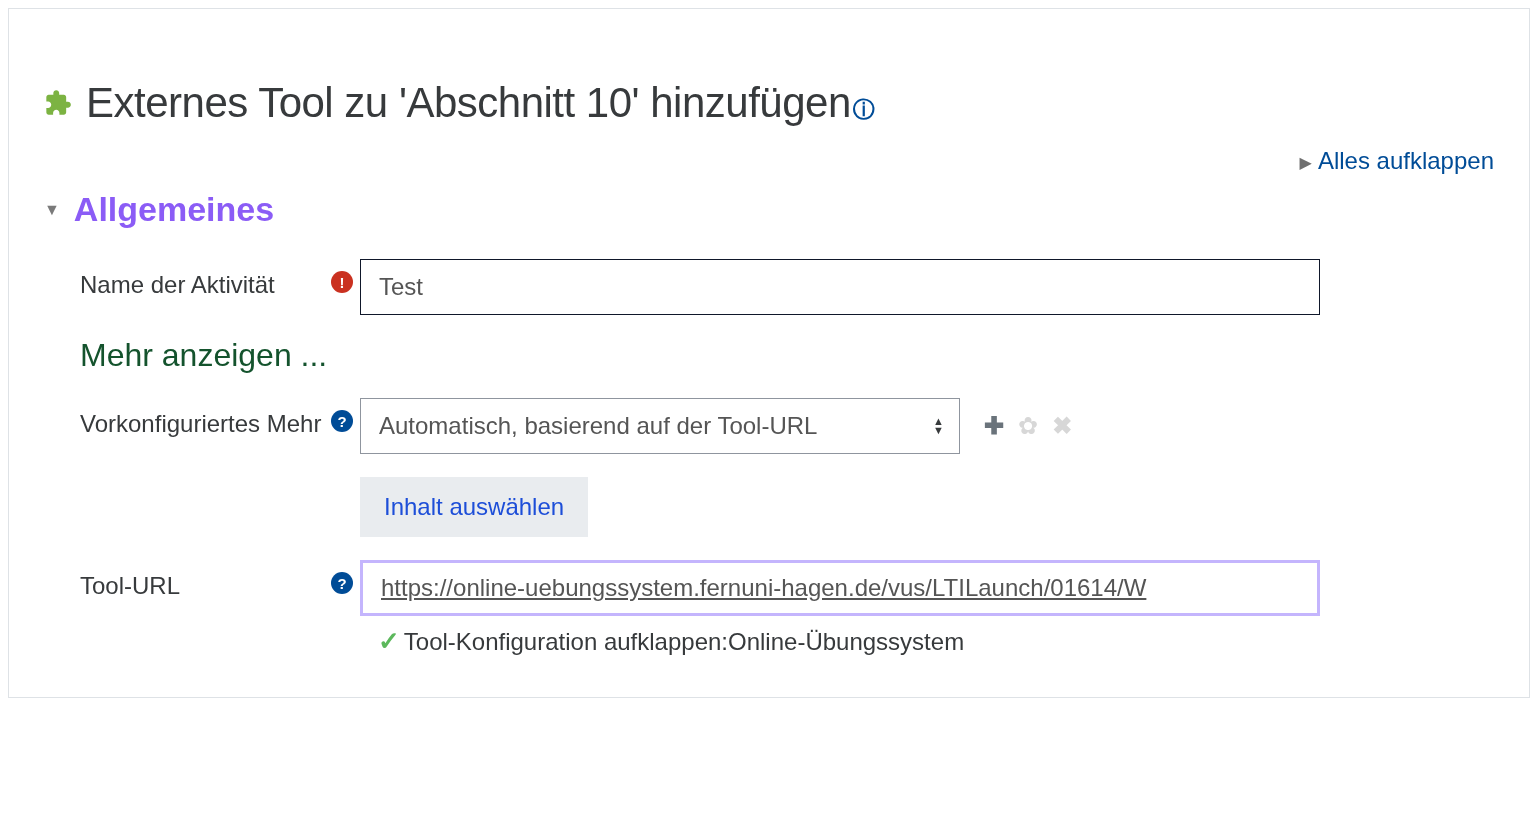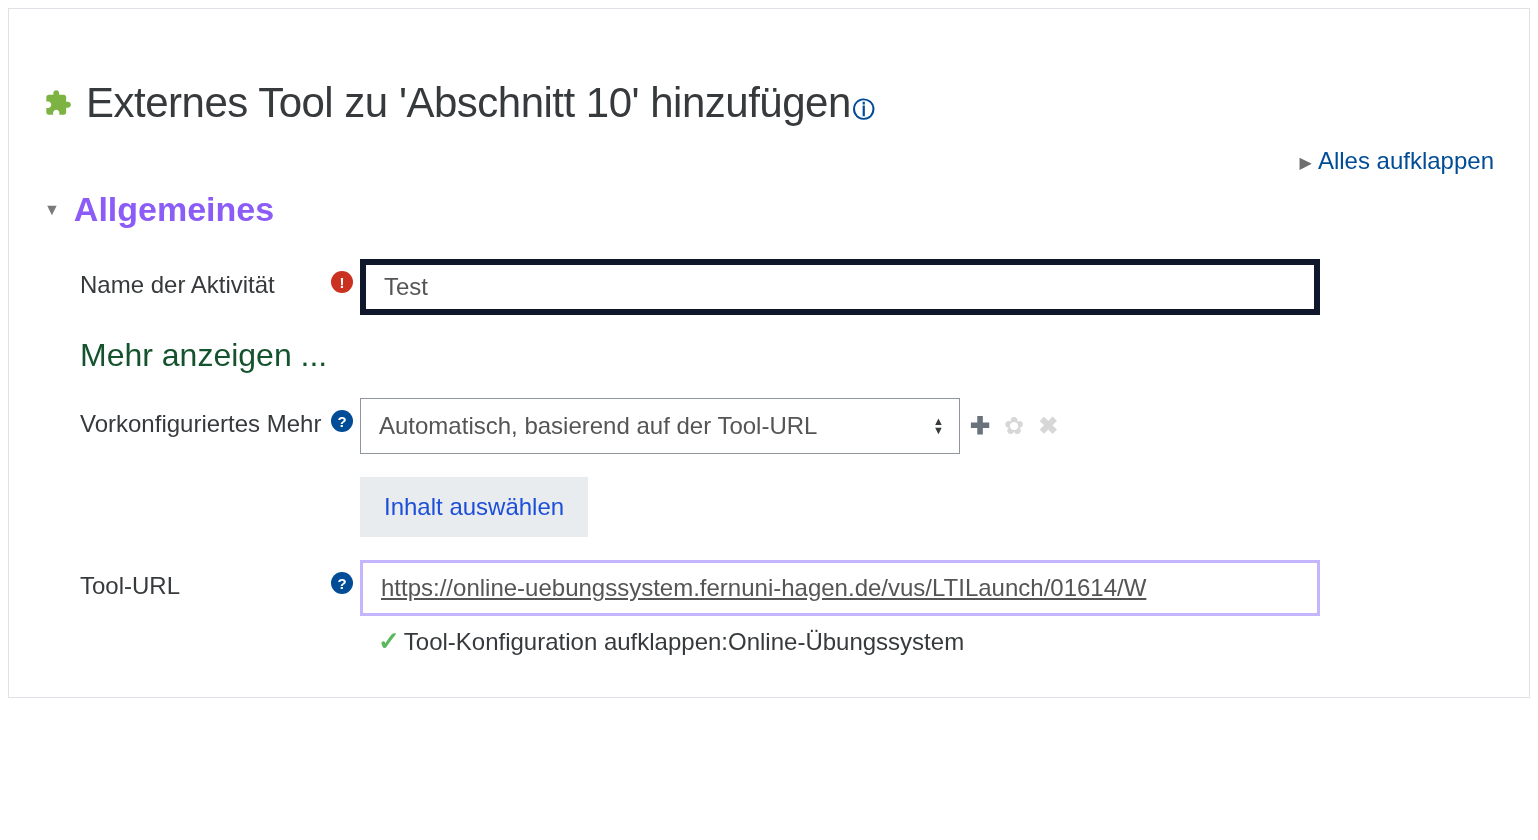--- a/index.html
+++ b/index.html
@@ -120,35 +120,35 @@
       font-weight: 900;
       font-size: 15px;
     }
     .field-col {
       flex: 1;
     }
     .text-input {
       width: 960px;
       max-width: 100%;
       height: 56px;
-      border: 6px solid #0f172a;
+      border: 1px solid #0f172a;
       padding: 0 18px;
       font-size: 24px;
       color: #555;
       outline: none;
       background: #fff;
     }
     .text-input.highlight {
       border: 3px solid #c4b5fd;
       text-decoration: underline;
     }
     .select-row {
       display: flex;
       align-items: center;
-      gap: 10px;
+      gap: 24px;
     }
     .select-wrap {
       position: relative;
       width: 600px;
     }
     .select-box {
       width: 100%;
       height: 56px;
       border: 1px solid #8f959e;
       padding: 0 44px 0 18px;

